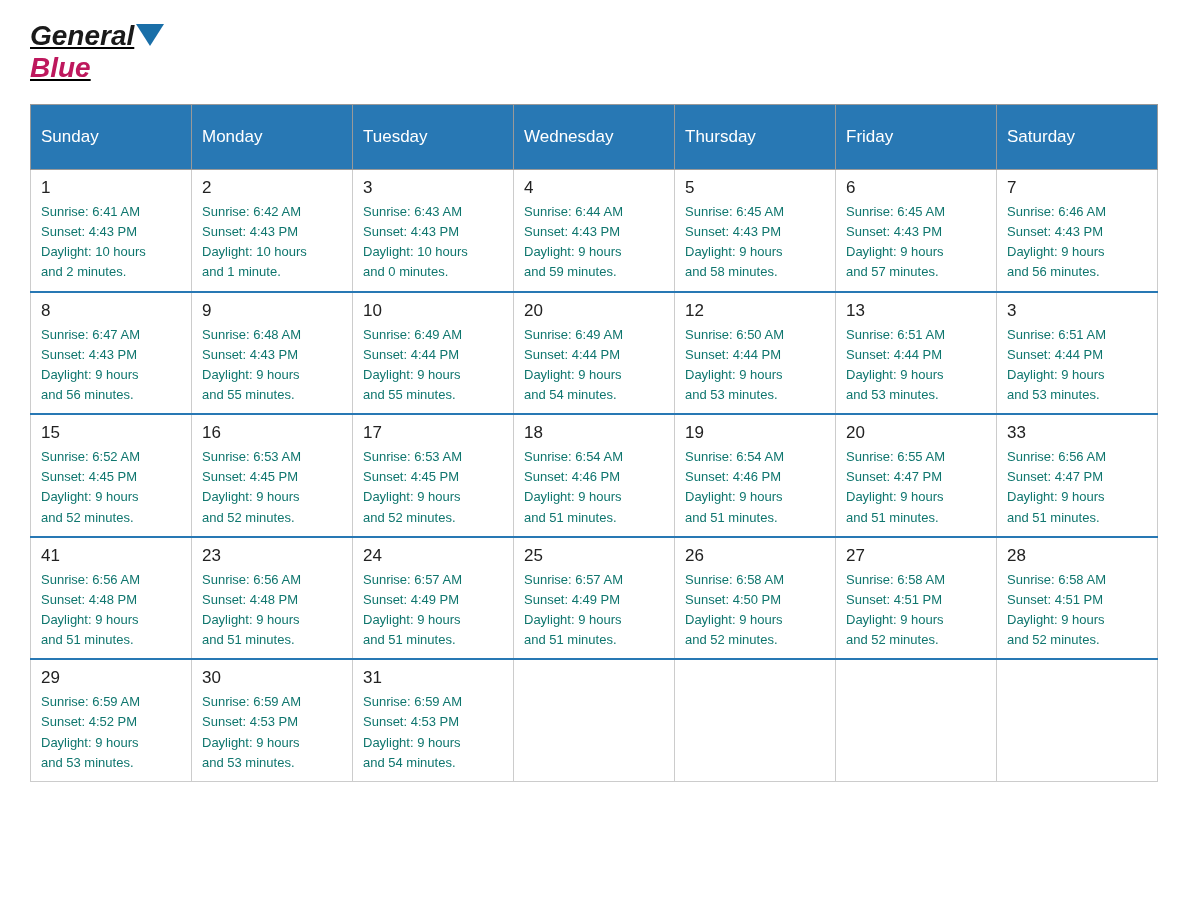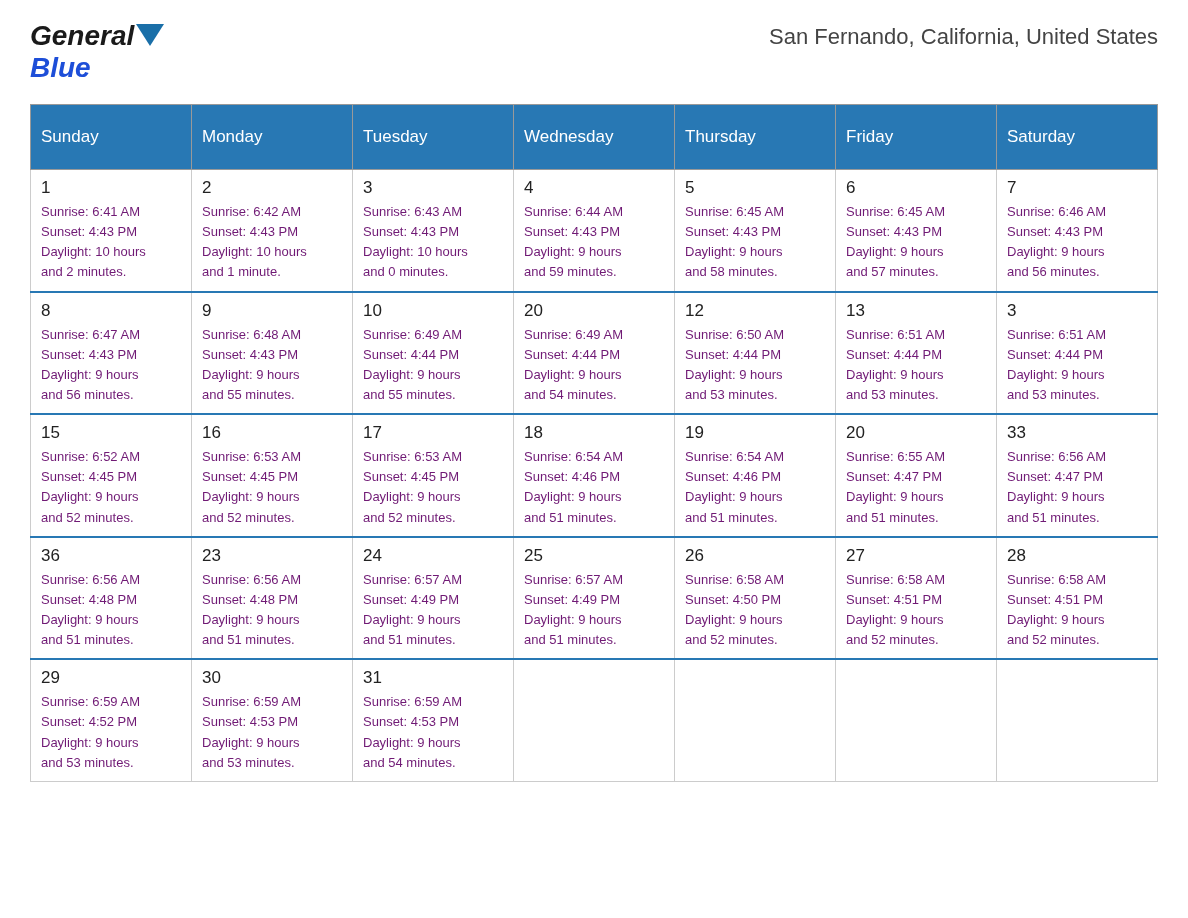--- a/index.html
+++ b/index.html
@@ -5,43 +5,43 @@
     * { box-sizing: border-box; margin: 0; padding: 0; }
     body {
       font-family: Arial, sans-serif;
       background: #fff;
       width: 1188px;
       min-height: 918px;
       padding: 20px 30px;
     }
     .header {
       display: flex;
-      justify-content: space-between;
       align-items: flex-start;
       margin-bottom: 20px;
+      text-decoration: underline;
     }
     .logo-text-general {
       font-size: 28px;
       font-weight: bold;
       color: #1a1a1a;
       font-style: italic;
     }
     .logo-triangle {
       width: 0;
       height: 0;
       border-left: 14px solid transparent;
       border-right: 14px solid transparent;
       border-top: 22px solid #1a6fa8;
       display: inline-block;
       margin: 0 2px 2px 2px;
     }
     .logo-text-blue {
       font-size: 28px;
       font-weight: bold;
-      color: #1d4ed8;
+      color: #be185d;
       font-style: italic;
     }
     .logo-stack {
       display: flex;
       flex-direction: column;
       align-items: flex-start;
     }
     .logo-row1 {
       display: flex;
       align-items: center;
@@ -85,21 +85,21 @@
     }
     .day-num {
       font-size: 17px;
       font-weight: normal;
       display: block;
       margin-bottom: 4px;
     }
     .day-info {
       font-size: 13px;
       line-height: 1.55;
-      color: #701a75;
+      color: #0f766e;
     }
     .calendar tr td {
       background: #fff;
     }
     .calendar tbody tr:nth-child(odd) td {
       background: #fff;
     }
     .empty-cell {
       background: #fff;
     }
@@ -112,21 +112,20 @@
 
 <div class="header">
   <div class="logo-stack">
     <div class="logo-row1">
       <span class="logo-text-general">General</span>
       <div class="logo-triangle"></div>
     </div>
     <span class="logo-text-blue">Blue</span>
   </div>
   <div class="title-area">
-    <div class="location-title">San Fernando, California, United States</div>
   </div>
 </div>
 
 <table class="calendar">
   <thead>
     <tr>
     <th>Sunday</th>
         <th>Monday</th>
         <th>Tuesday</th>
         <th>Wednesday</th>
@@ -221,21 +220,21 @@
         <span class="day-num">20</span>
         <div class="day-info">Sunrise: 6:55 AM<br>Sunset: 4:47 PM<br>Daylight: 9 hours<br>and 51 minutes.</div>
       </td>
         <td>
         <span class="day-num">33</span>
         <div class="day-info">Sunrise: 6:56 AM<br>Sunset: 4:47 PM<br>Daylight: 9 hours<br>and 51 minutes.</div>
       </td>
       </tr>
       <tr class="row-border">
         <td>
-        <span class="day-num">36</span>
+        <span class="day-num">41</span>
         <div class="day-info">Sunrise: 6:56 AM<br>Sunset: 4:48 PM<br>Daylight: 9 hours<br>and 51 minutes.</div>
       </td>
         <td>
         <span class="day-num">23</span>
         <div class="day-info">Sunrise: 6:56 AM<br>Sunset: 4:48 PM<br>Daylight: 9 hours<br>and 51 minutes.</div>
       </td>
         <td>
         <span class="day-num">24</span>
         <div class="day-info">Sunrise: 6:57 AM<br>Sunset: 4:49 PM<br>Daylight: 9 hours<br>and 51 minutes.</div>
       </td>

